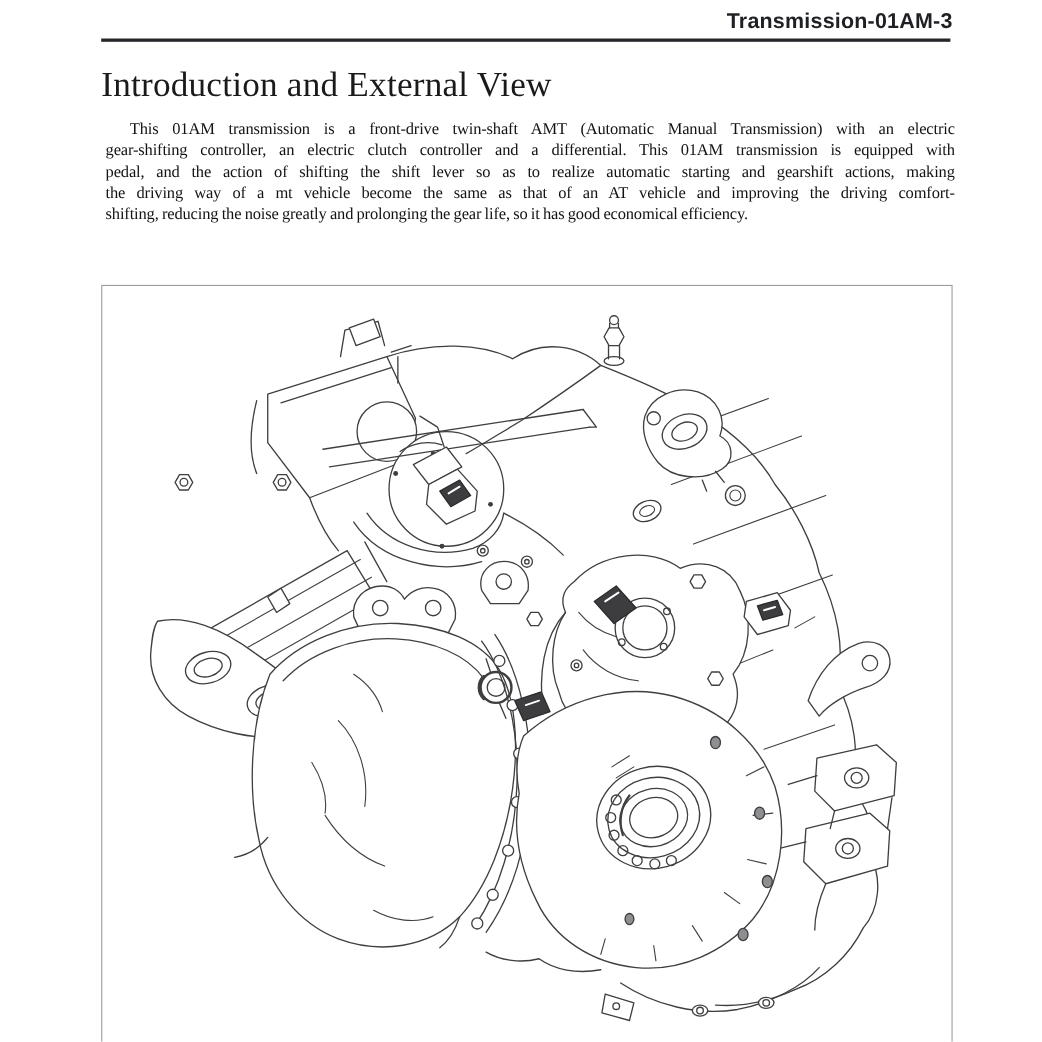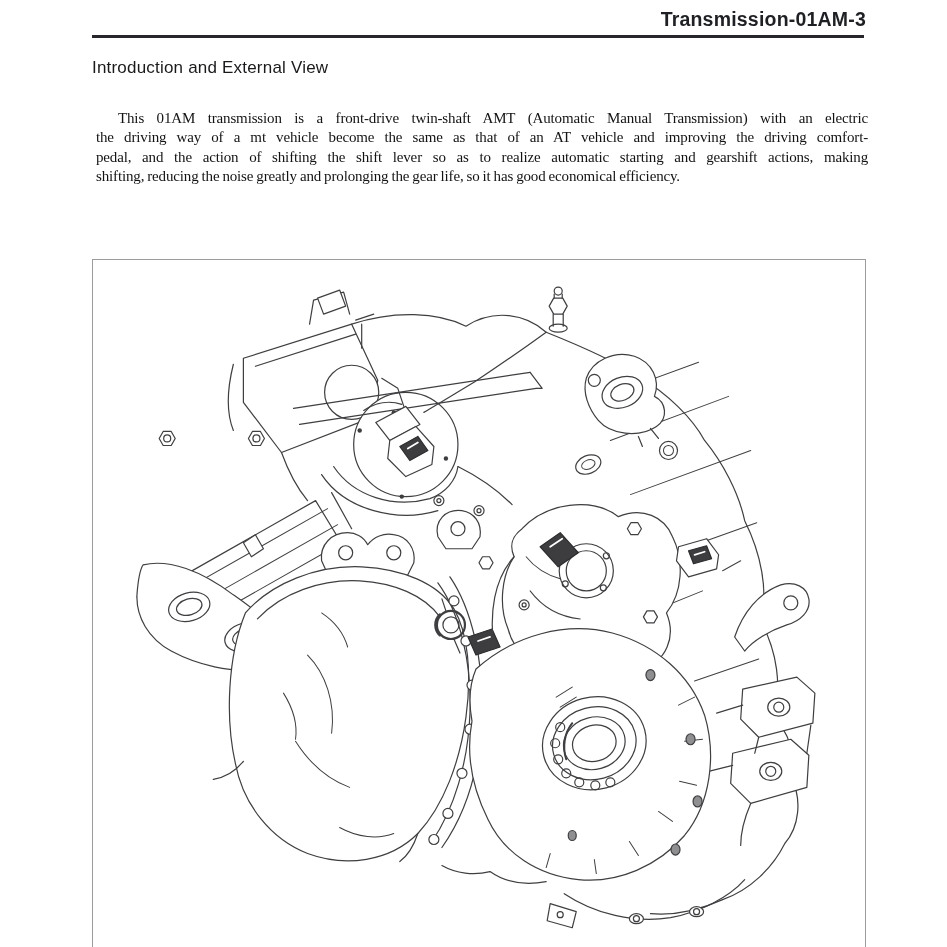--- a/index.html
+++ b/index.html
@@ -17,22 +17,22 @@
     font-family:"Liberation Sans", sans-serif;
     font-weight:bold;font-size:19.5px;color:#1f2024;
     letter-spacing:0.2px;
   }
   .header-rule{
     position:absolute;top:35px;left:92px;width:772px;height:2.5px;
     background:#26262b;
   }
   .section-heading{
     position:absolute;top:58px;left:92px;margin:0;
-    font-family:Liberation Sans, sans-serif;
-    font-weight:400;font-size:17px;color:#1a1a1d;
+    font-family:Liberation Serif, serif;
+    font-weight:400;font-size:32px;color:#1a1a1d;
     letter-spacing:0.2px;
   }
   .paragraph{
     position:absolute;top:109px;left:96px;width:772px;
     font-size:15px;line-height:19.35px;color:#131315;
     letter-spacing:-0.15px;word-spacing:-0.6px;
     overflow:hidden;
   }
   .para-line{
     white-space:nowrap;
@@ -67,22 +67,23 @@
 
 <div class="page">
 
   <div class="header-title">Transmission-01AM-3</div>
   <div class="header-rule"></div>
 
   <h1 class="section-heading">Introduction and External View</h1>
 
   <div class="paragraph">
       <div class="para-line">This 01AM transmission is a front-drive twin-shaft AMT (Automatic Manual Transmission) with an electric</div>
+      <div class="para-line">gear-shifting controller, an electric clutch controller and a differential. This 01AM transmission is equipped with</div>
+      <div class="para-line">pedal, and the action of shifting the shift lever so as to realize automatic starting and gearshift actions, making</div>
       <div class="para-line">the driving way of a mt vehicle become the same as that of an AT vehicle and improving the driving comfort-</div>
-      <div class="para-line">pedal, and the action of shifting the shift lever so as to realize automatic starting and gearshift actions, making</div>
       <div class="para-line">shifting, reducing the noise greatly and prolonging the gear life, so it has good economical efficiency.</div>
     </div>
 
   <div class="figure-frame">
     <svg class="art" viewBox="0 0 770 700" preserveAspectRatio="xMidYMin meet">
 
       <g>
         <path class="f" d="M150,98 L258,64 L284,120 L276,158 L188,192 L150,142 Z"></path>
         <path d="M162,106 L262,74"></path>
         <path d="M216,64 L220,40 L250,32 L256,54"></path>

